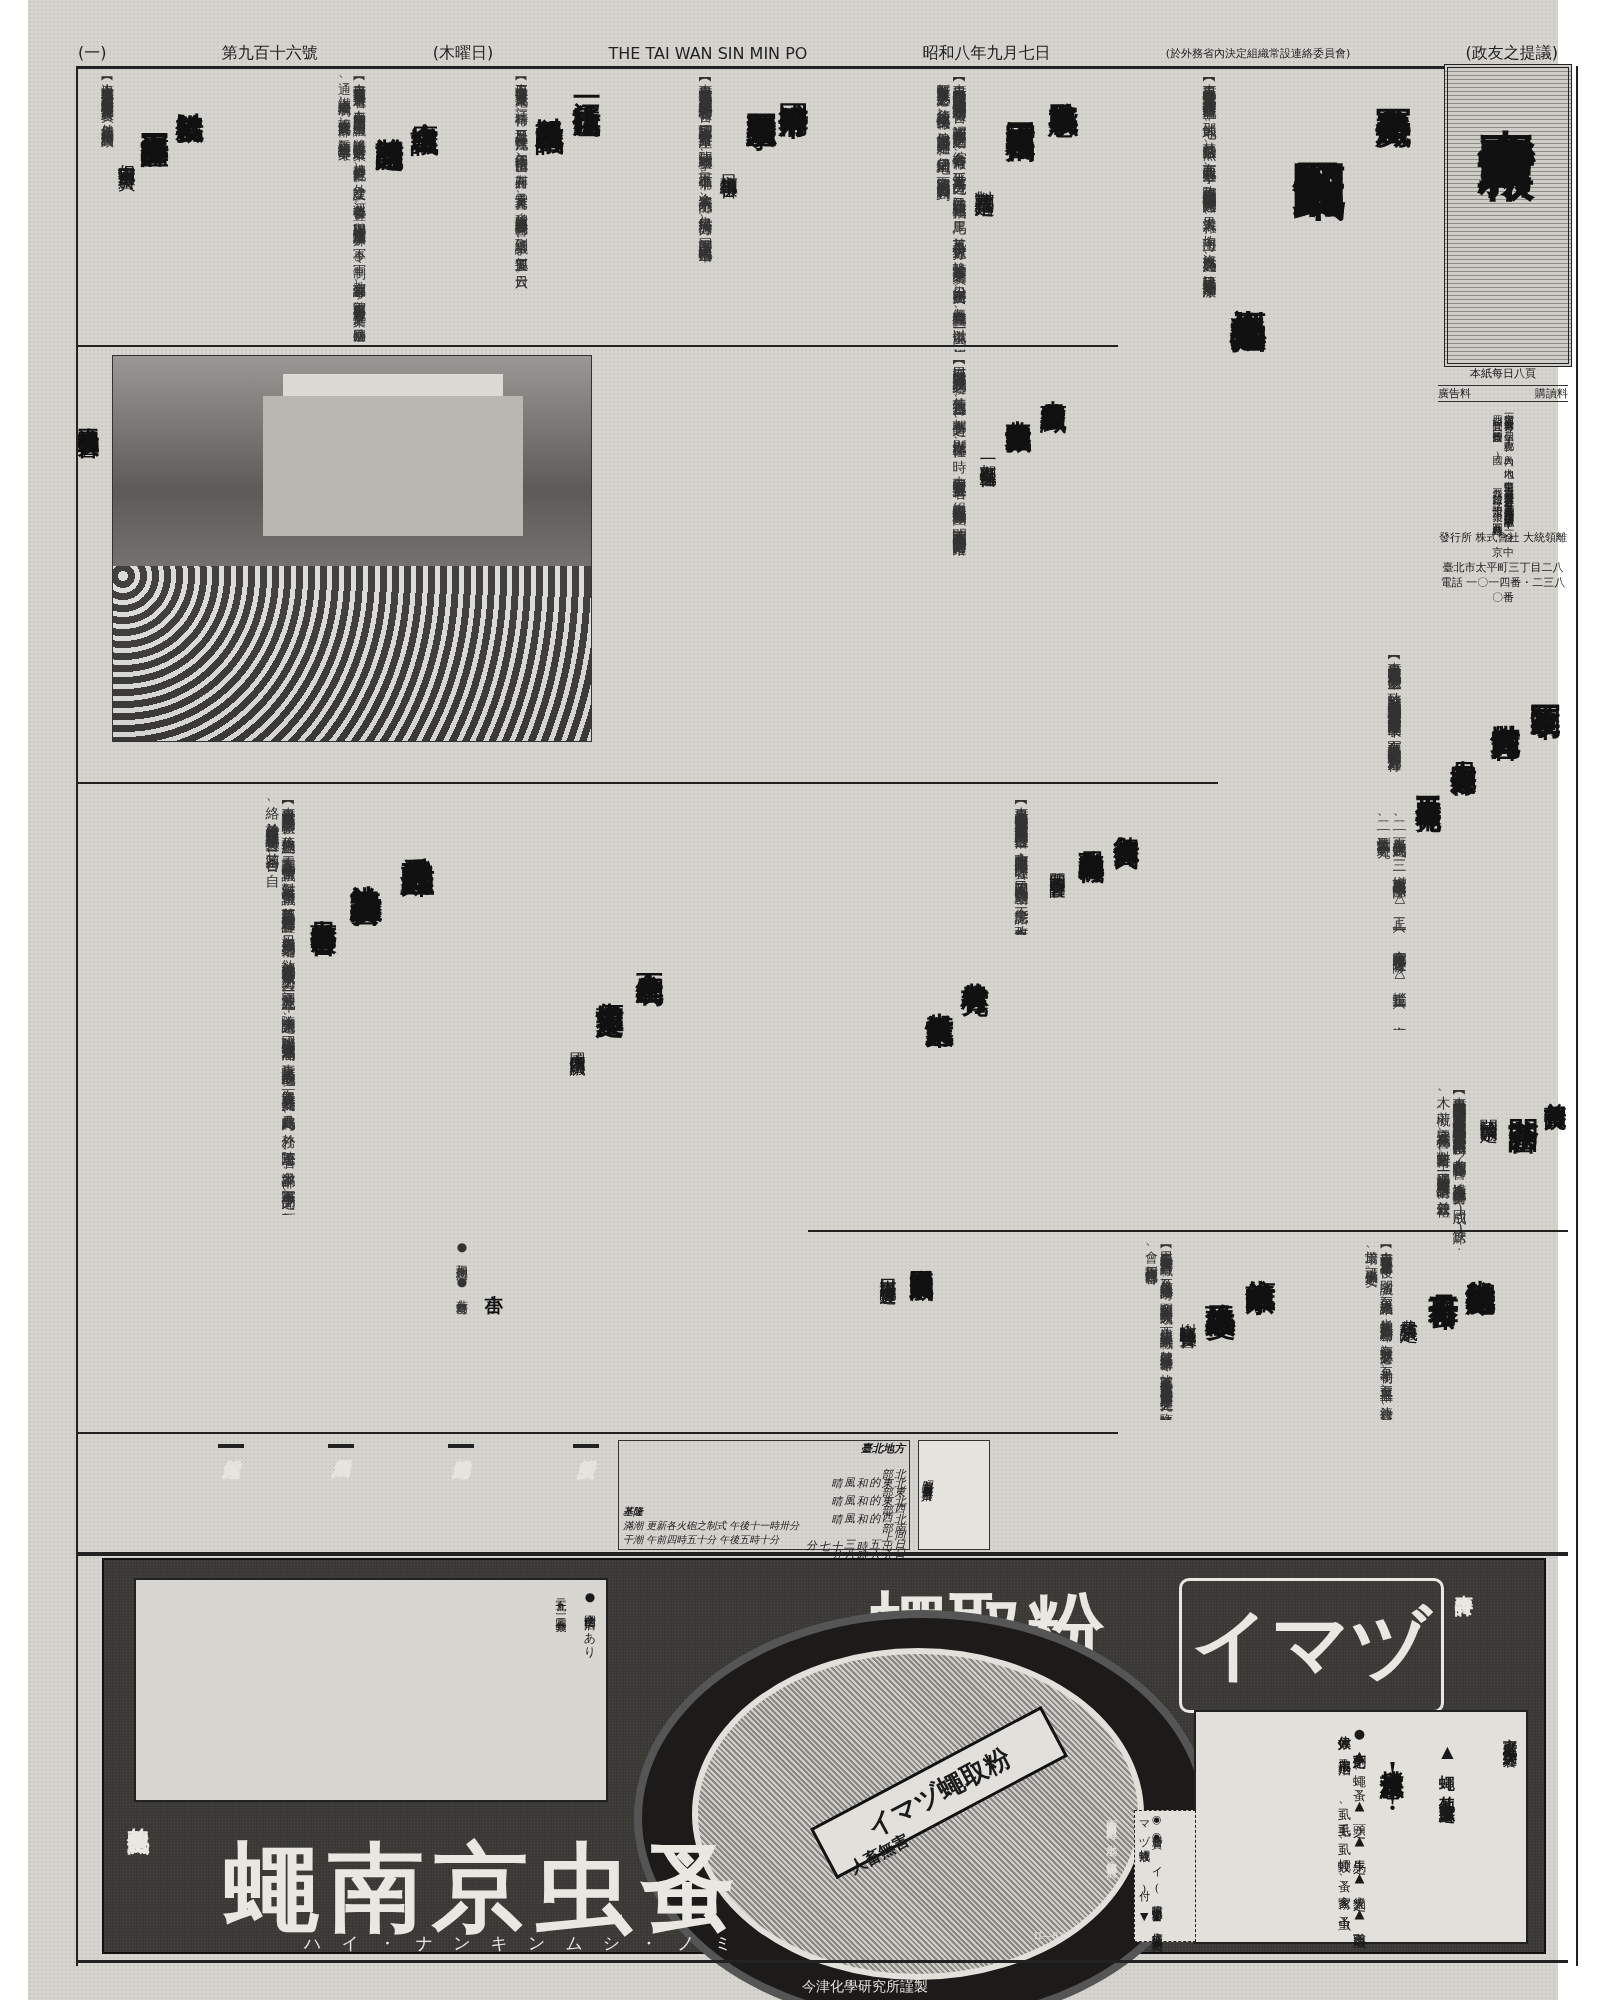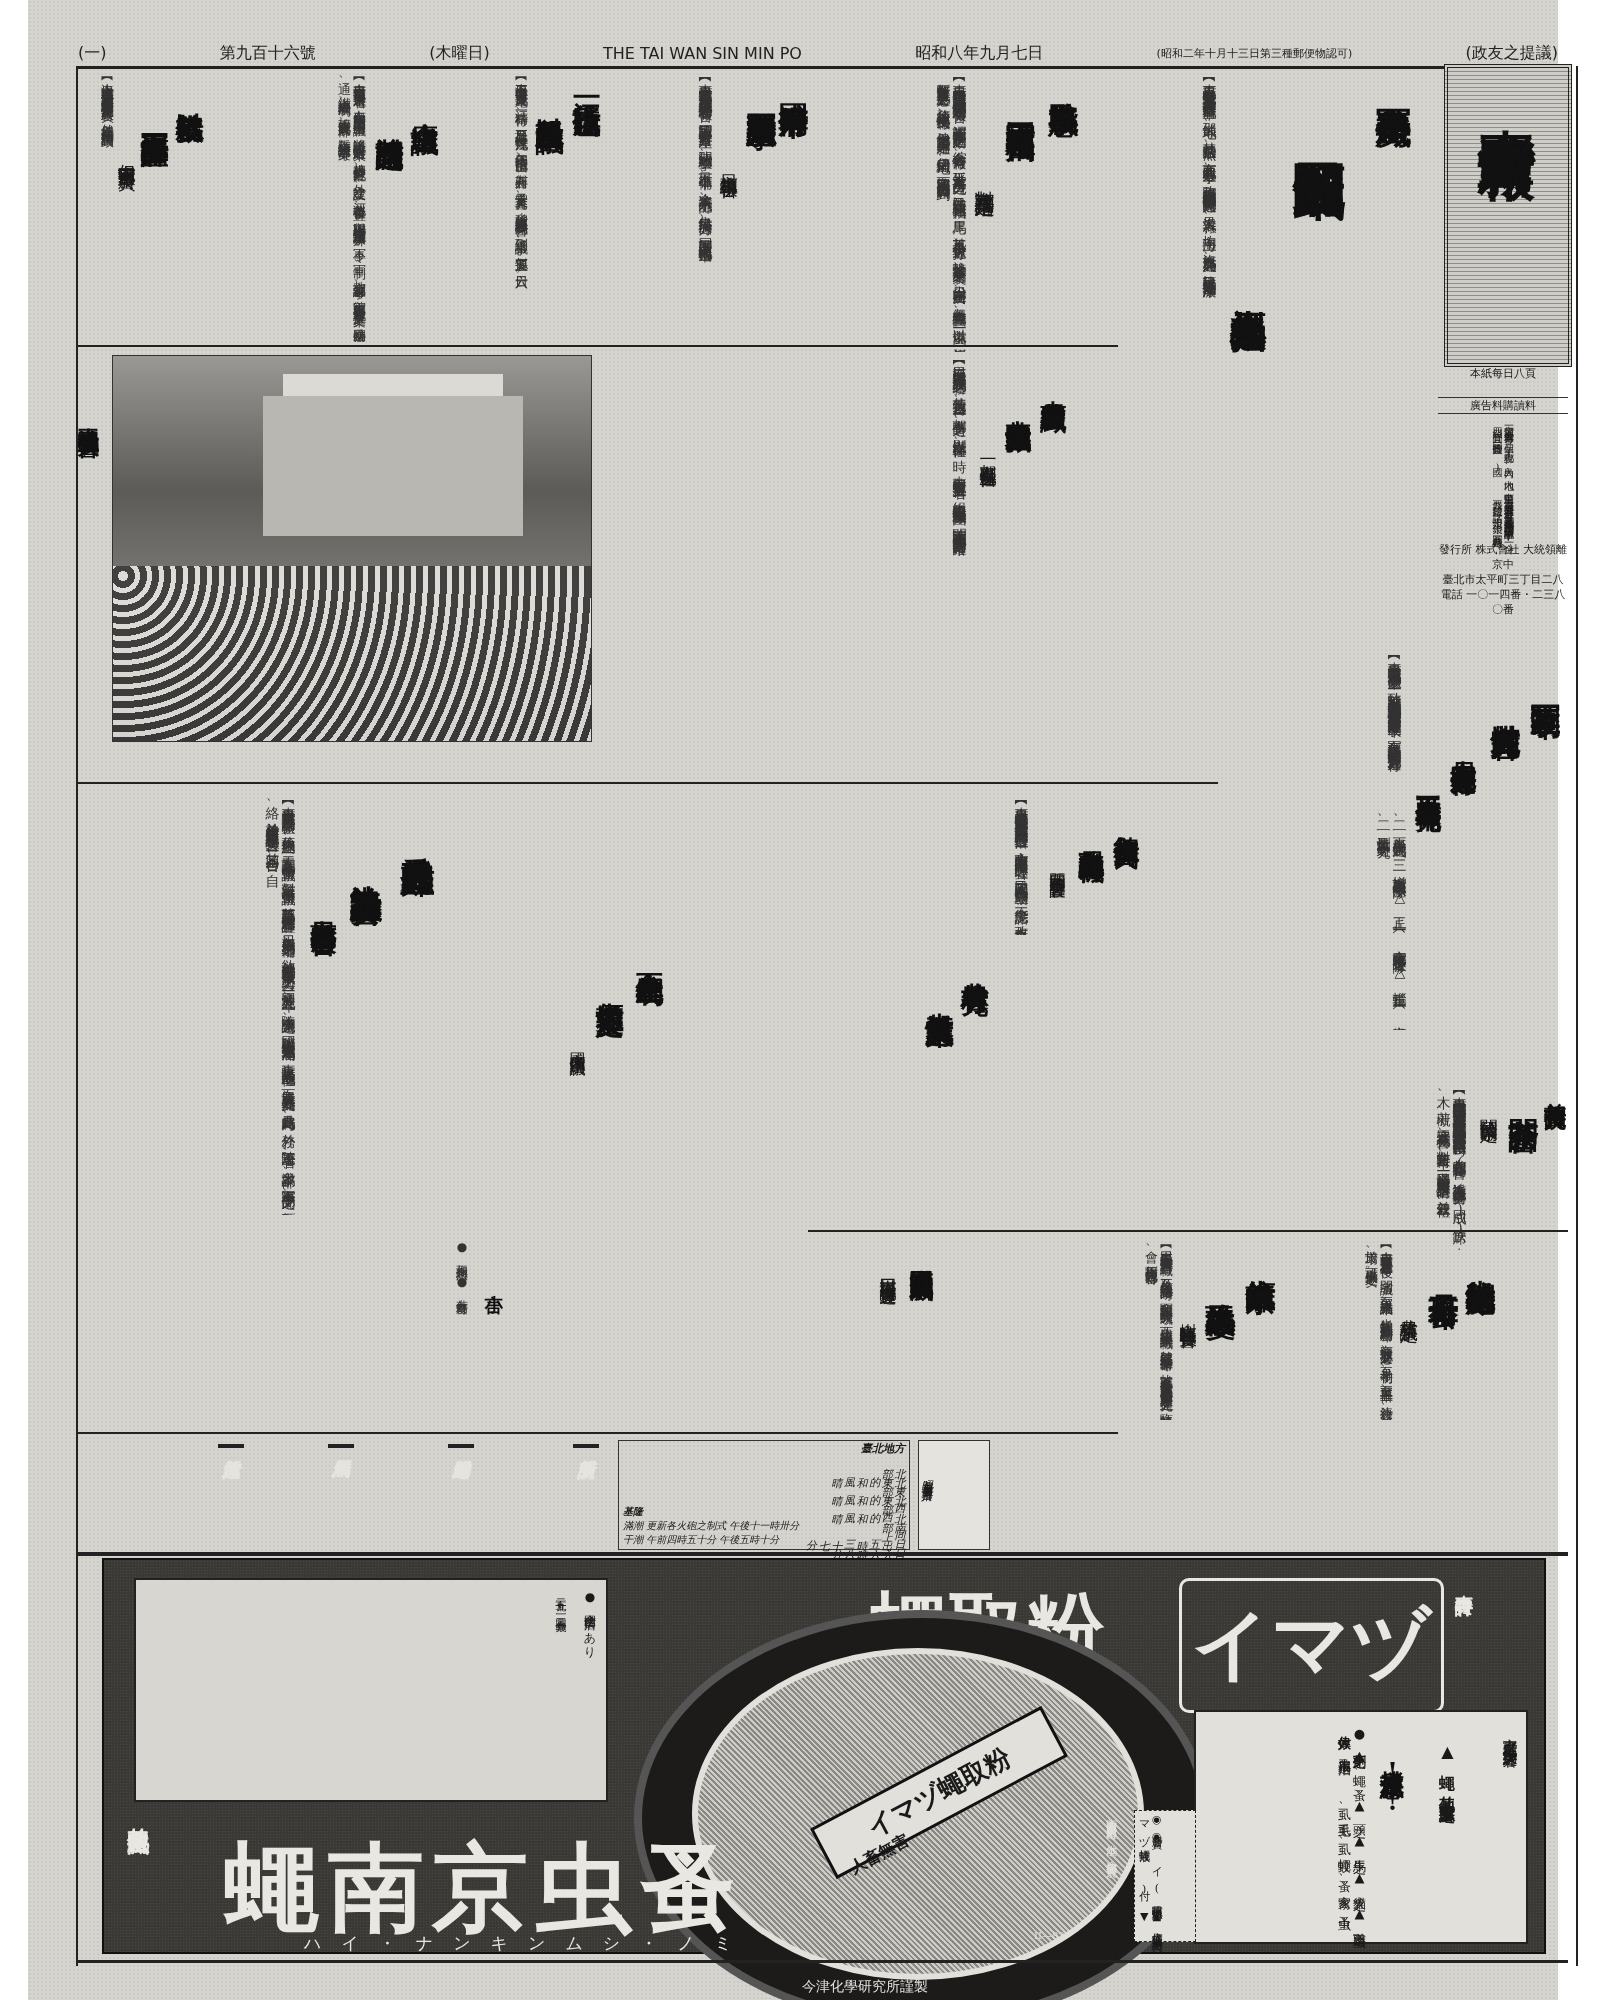--- a/index.html
+++ b/index.html
@@ -46,31 +46,31 @@
 <body>
 
 <div class="paper">
 
   <div class="hdrbar">
     <span>(一)</span>
     <span>第九百十六號</span>
     <span>(木曜日)</span>
     <span>THE TAI WAN SIN MIN PO</span>
     <span>昭和八年九月七日</span>
-    <span style="font-size:11px">(昭和二年十月十三日第三種郵便物認可)</span>
+    <span style="font-size:11px">(於外務省內決定組織常設連絡委員會)</span>
     <span>(政友之提議)</span>
   </div>
   <div class="rule" style="left:50px;top:66px;width:1480px;height:3px"></div>
 
   <div class="masthead">
     <div class="title">臺灣新民報</div>
   </div>
   <div class="abs" style="left:1410px;top:366px;width:130px;font-size:11px;text-align:center">
     <div>本紙每日八頁</div>
-    <div style="display:flex;justify-content:center;border-top:1px solid #333;border-bottom:1px solid #333;margin-top:16px">
+    <div style="display:flex;justify-content:space-between;border-top:1px solid #333;border-bottom:1px solid #333;margin-top:4px">
       <span>廣告料</span>
       <span>購讀料</span>
     </div>
     <div class="v" style="height:120px;font-size:10px;margin:4px auto;display:flex;">
       <span>定價一部金四錢</span>
       <span>一個月金壹圓</span>
       <span>一個年 同拾壹圓</span>
       <span>郵稅(島內、內地、中華民國)</span>
       <span>一個月金十五錢</span>
       <span>海外一個月金五拾錢</span>

